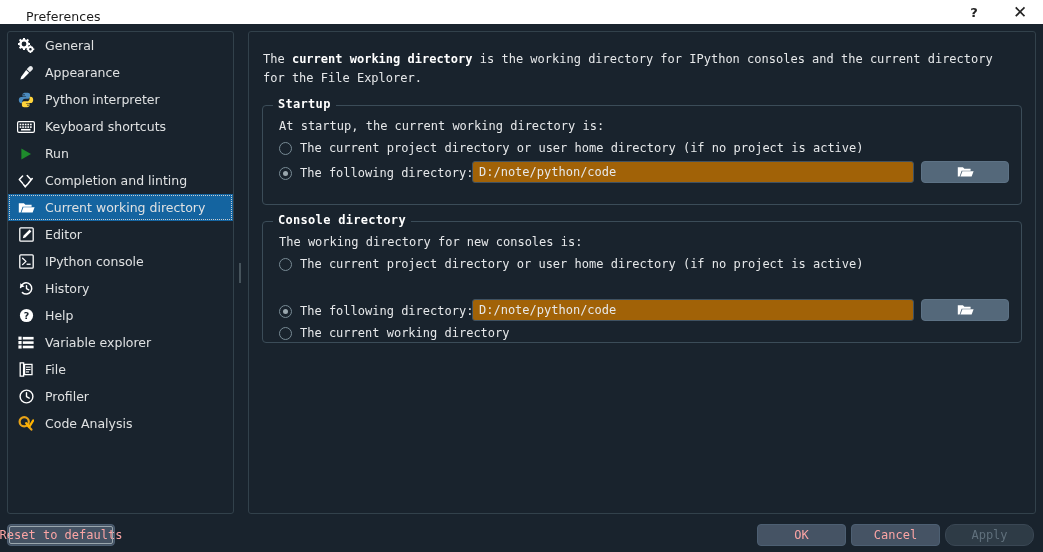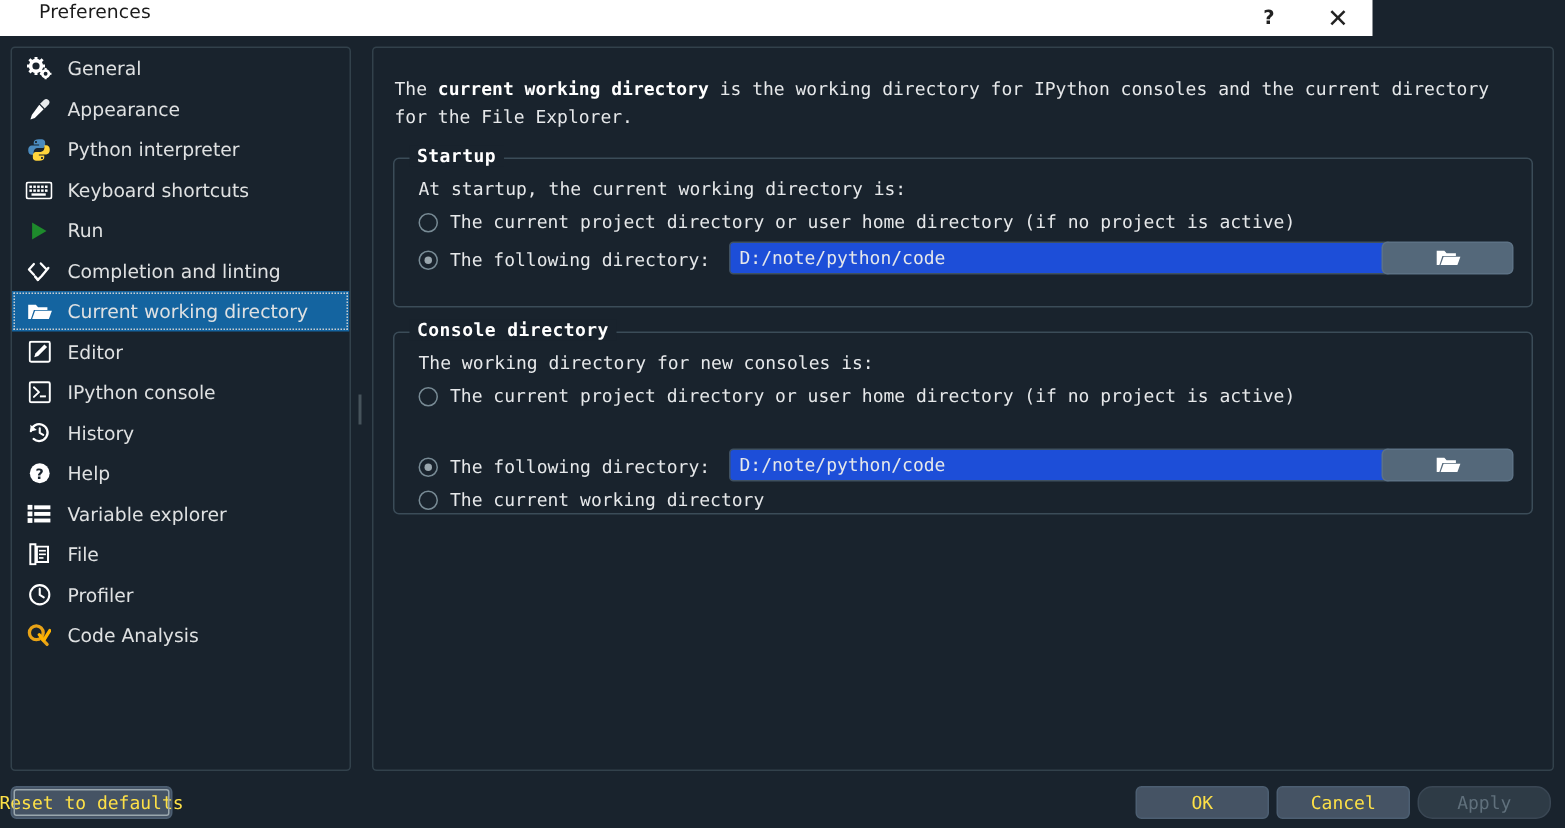--- a/index.html
+++ b/index.html
@@ -7,23 +7,23 @@
     margin: 0; padding: 0;
     width: 1043px; height: 552px;
     overflow: hidden;
     background: #19232d;
     font-family: "DejaVu Sans", sans-serif;
   }
 
   
   .titlebar {
     position: absolute; left: 0; top: 0;
-    width: 915px; height: 24px;
+    width: 1043px; height: 24px;
     background: #ffffff;
-    display: flex; align-items: flex-start;
+    display: flex; align-items: flex-end;
   }
   .titlebar-title {
     margin-left: 26px;
     font-size: 12.5px;
     color: #1b1b1b;
     font-family: "DejaVu Sans", sans-serif;
     letter-spacing: 0.1px;
   }
   .titlebar-spacer { flex: 1; }
   .tb-btn {
@@ -159,28 +159,28 @@
     color: #e6e8ea;
     font-family: "DejaVu Sans Mono", monospace;
     font-size: 12px;
     white-space: nowrap;
   }
 
   
   .textfield {
     position: absolute;
     height: 22px;
-    background: #1d4ed8;
+    background: #a16207;
     border: 1px solid #3f5161;
     border-radius: 3px;
     color: #e6e8ea;
     font-family: "DejaVu Sans Mono", monospace;
     font-size: 12px;
     padding: 0 6px;
-    display: flex; align-items: center; margin-left: 14px;
+    display: flex; align-items: center;
   }
 
   
   .browse-btn {
     position: absolute;
     width: 88px; height: 22px;
     background: #54687a;
     border: 1px solid #5d7285;
     border-radius: 4px;
     display: flex; align-items: center; justify-content: center;
@@ -192,21 +192,21 @@
     position: absolute; left: 0; top: 496px;
     width: 1043px; height: 32px;
   }
   .btn {
     position: absolute;
     height: 22px;
     border-radius: 4px;
     display: flex; align-items: center; justify-content: center;
     font-family: "DejaVu Sans Mono", monospace;
     font-size: 12px;
-    color: #fde047;
+    color: #fca5a5;
     background: #455364;
     border: 1px solid #4d5f72;
     cursor: default;
     white-space: nowrap;
   }
   .btn.focused {
     outline: 1px solid #9aa7ae;
     outline-offset: -3px;
   }
   .btn.disabled {

